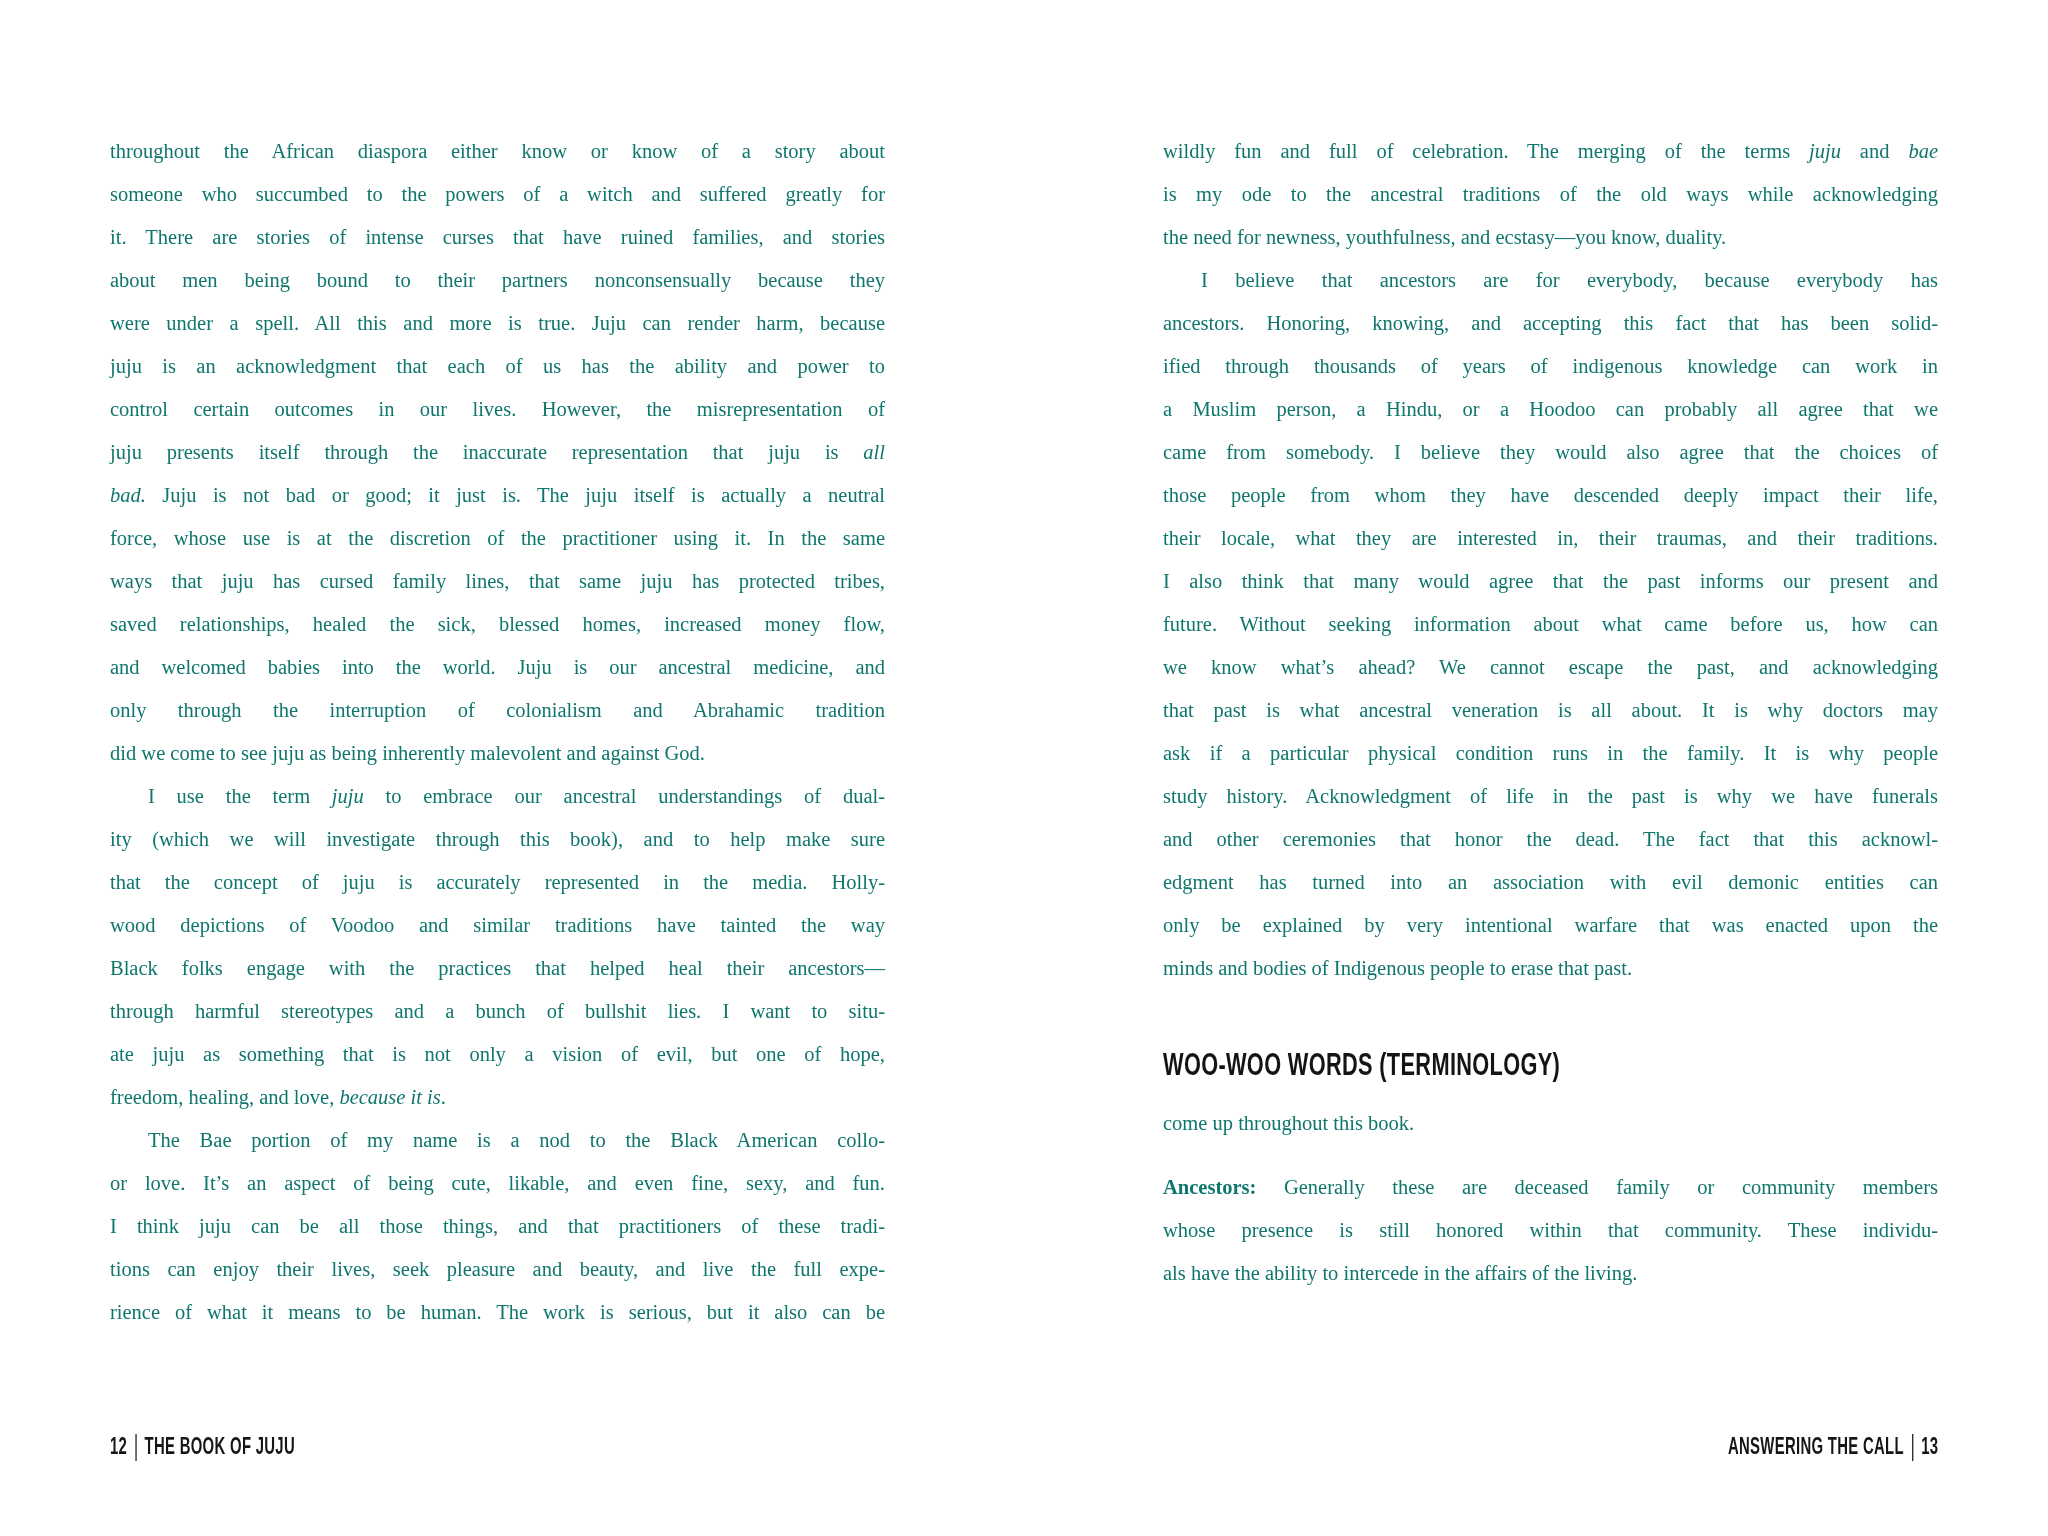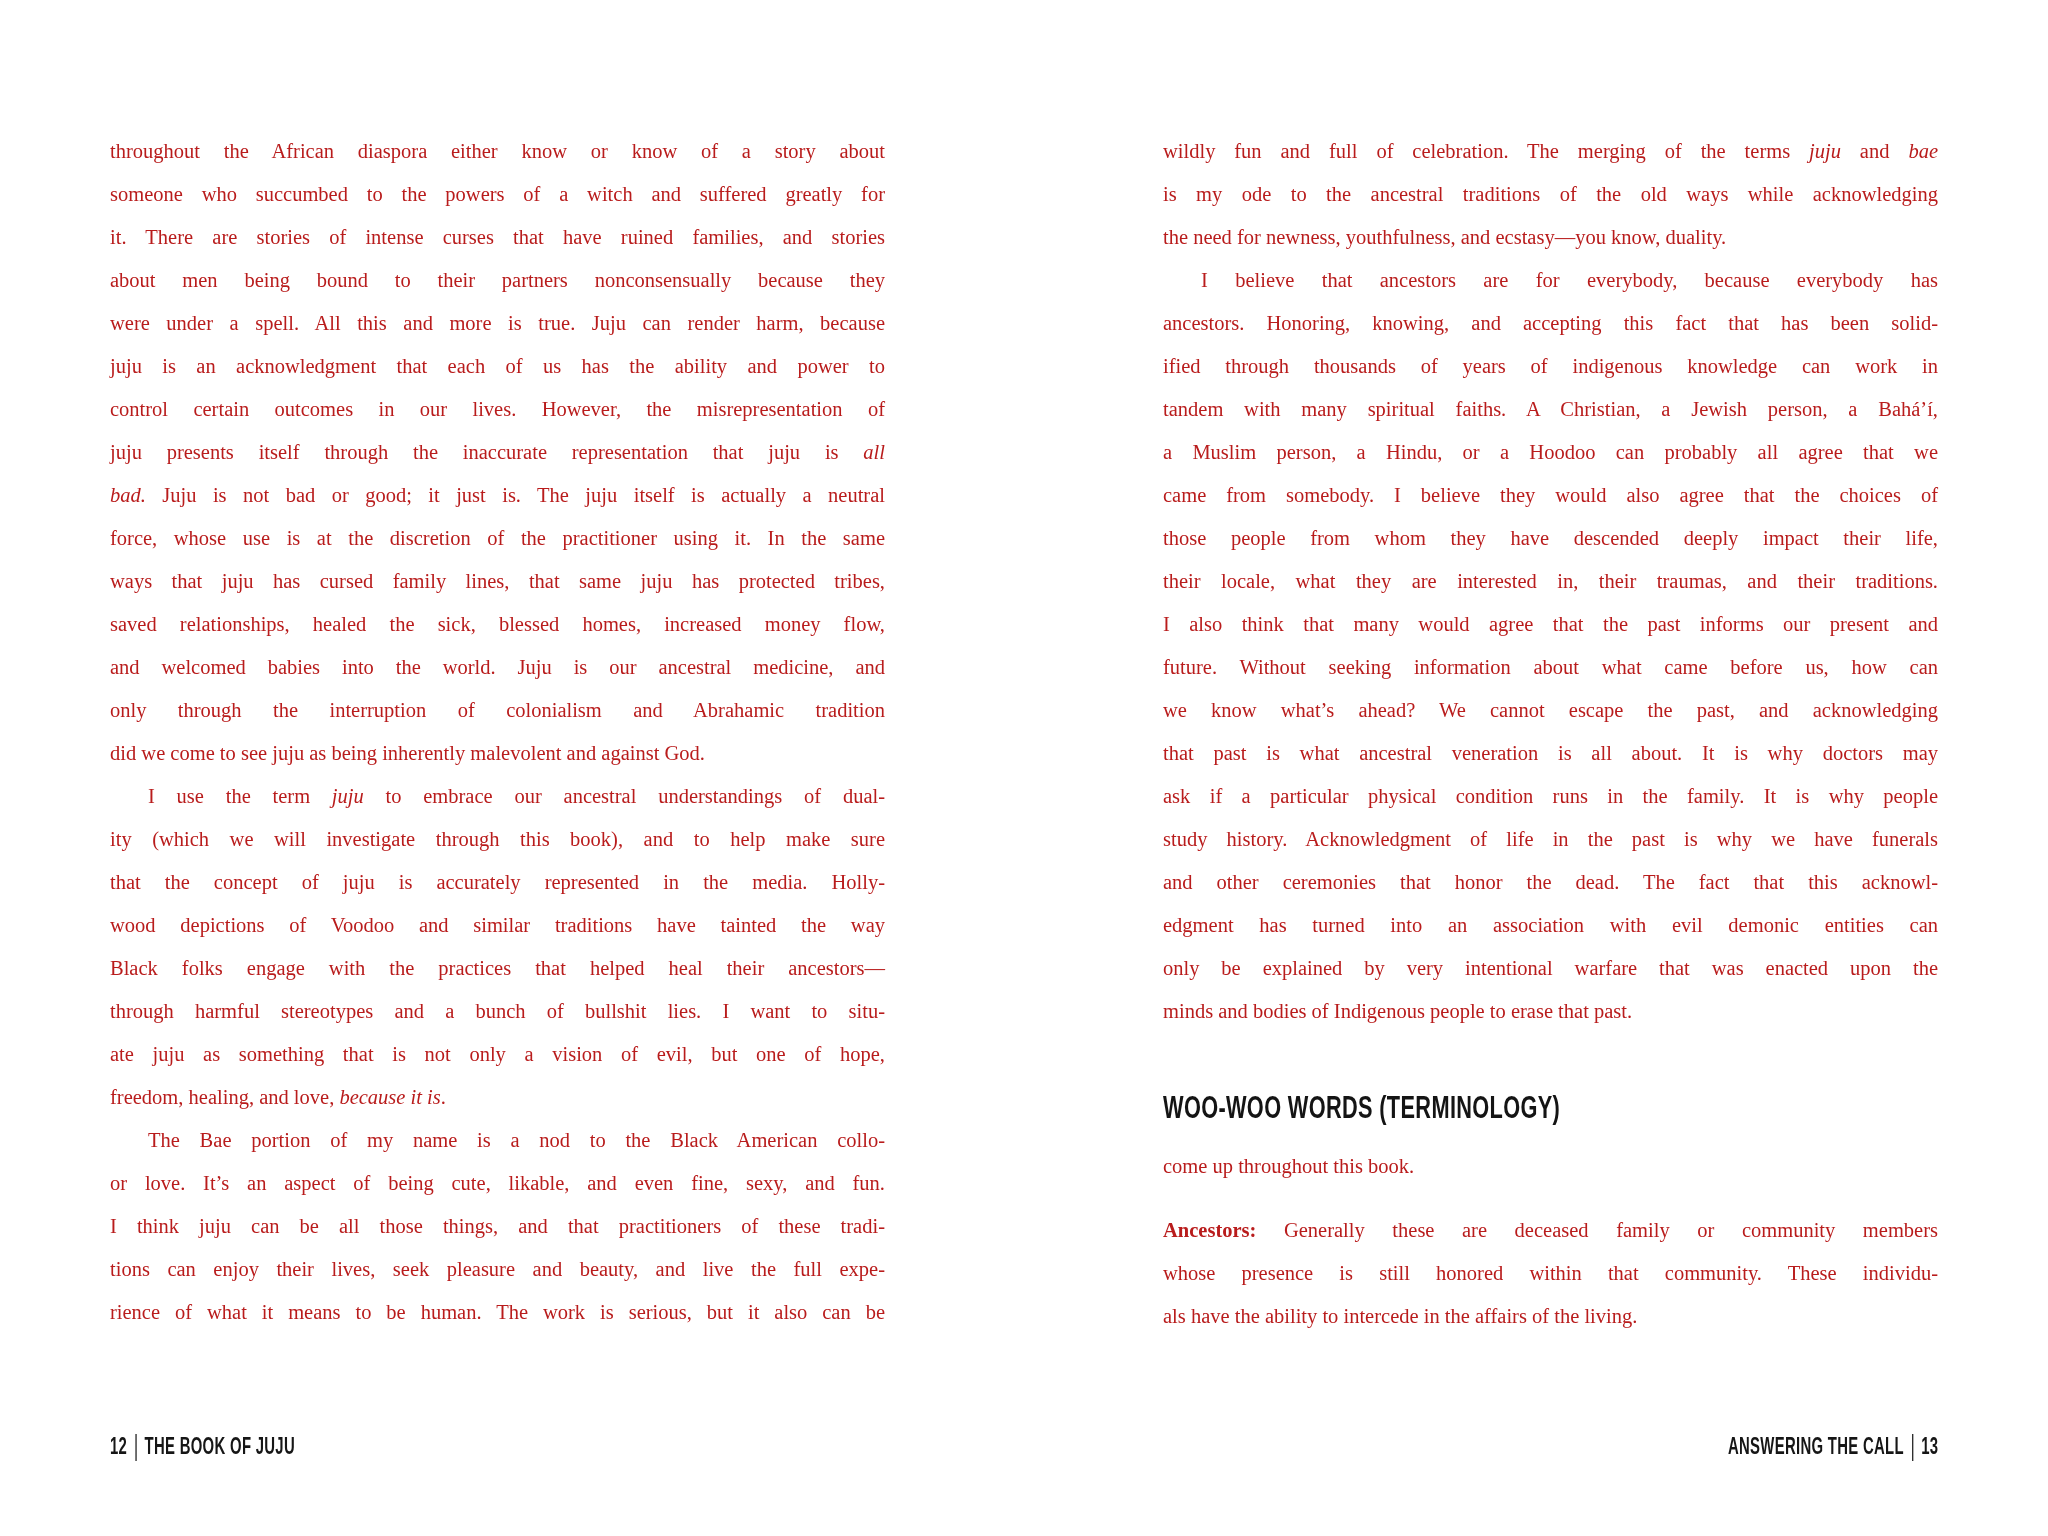--- a/index.html
+++ b/index.html
@@ -24,21 +24,21 @@
   }
   .pagebody.leftcol  { left: 110px; }
   .pagebody.rightcol { left: 1163px; }
 
   .para { margin: 0; }
 
   .line {
     font-family: "Liberation Serif", serif;
     font-size: 20.5px;
     line-height: 43px;
-    color: #b91c1c;
+    color: #0f766e;
     text-align: justify;
     text-align-last: justify;
     height: 43px;
     overflow: visible;
   }
   .line.last { text-align-last: left; }
   .line.indent { text-indent: 38px; }
   .line i { font-style: italic; }
   .line b { font-weight: bold; }
 
@@ -143,21 +143,20 @@
       <div>
           <div class="para">
             <div class="line">wildly fun and full of celebration. The merging of the terms <i>juju</i> and <i>bae</i></div>
             <div class="line">is my ode to the ancestral traditions of the old ways while acknowledging</div>
             <div class="line last">the need for newness, youthfulness, and ecstasy—you know, duality.</div>
           </div>
           <div class="para">
             <div class="line indent">I believe that ancestors are for everybody, because everybody has</div>
             <div class="line">ancestors. Honoring, knowing, and accepting this fact that has been solid-</div>
             <div class="line">ified through thousands of years of indigenous knowledge can work in</div>
-            <div class="line">tandem with many spiritual faiths. A Christian, a Jewish person, a Bahá’í,</div>
             <div class="line">a Muslim person, a Hindu, or a Hoodoo can probably all agree that we</div>
             <div class="line">came from somebody. I believe they would also agree that the choices of</div>
             <div class="line">those people from whom they have descended deeply impact their life,</div>
             <div class="line">their locale, what they are interested in, their traumas, and their traditions.</div>
             <div class="line">I also think that many would agree that the past informs our present and</div>
             <div class="line">future. Without seeking information about what came before us, how can</div>
             <div class="line">we know what’s ahead? We cannot escape the past, and acknowledging</div>
             <div class="line">that past is what ancestral veneration is all about. It is why doctors may</div>
             <div class="line">ask if a particular physical condition runs in the family. It is why people</div>
             <div class="line">study history. Acknowledgment of life in the past is why we have funerals</div>

